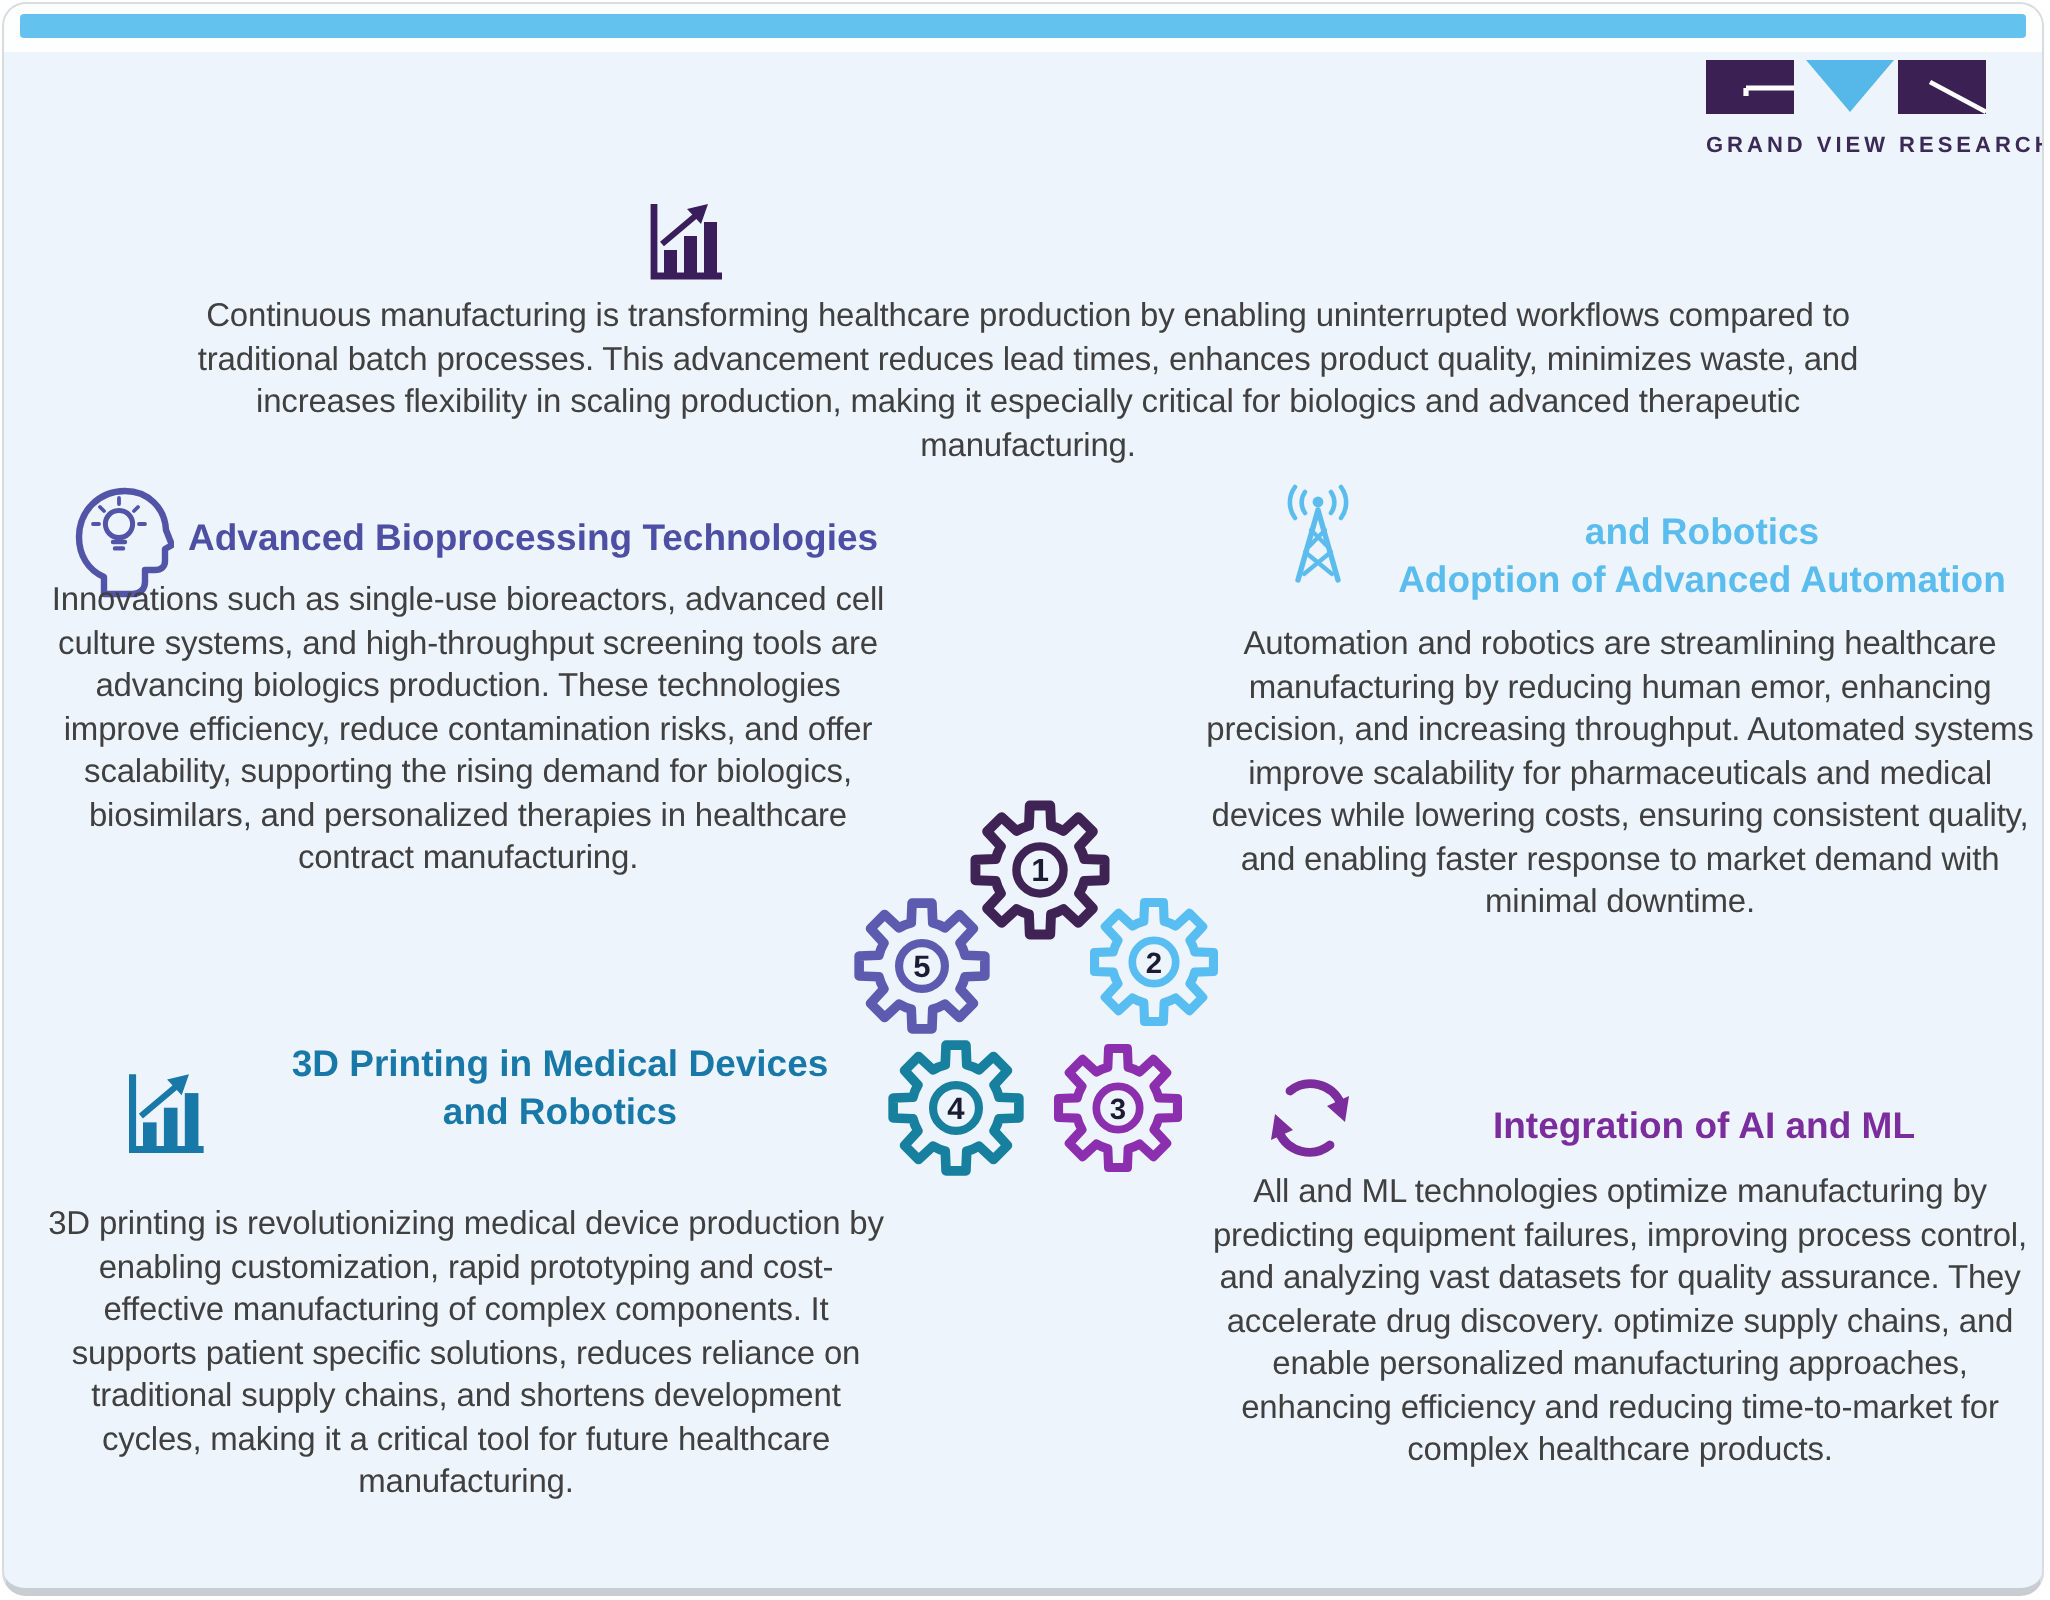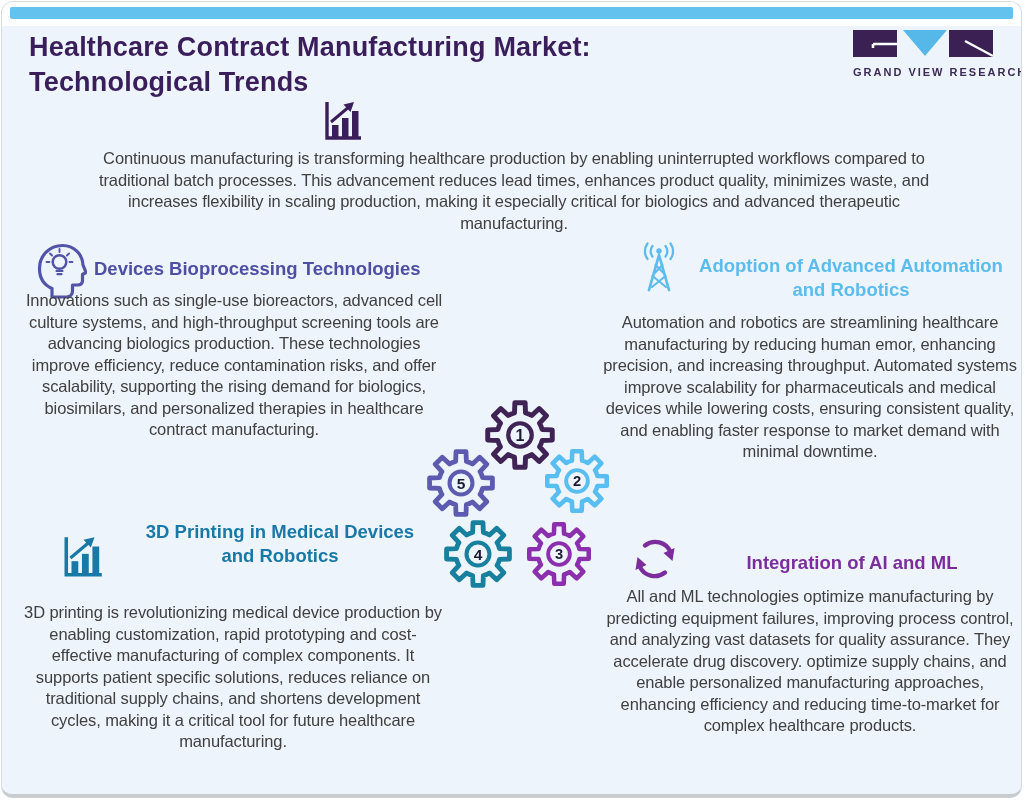--- a/index.html
+++ b/index.html
@@ -32,24 +32,20 @@
   .center{text-align:center;}
 </style>
 </head>
 <body>
 
 <div class="frame">
   <div class="top-white">
     <div class="top-bar"></div>
   </div>
 
-  <div class="page-title">
-    <div>Healthcare Contract Manufacturing Market:</div>
-    <div>Technological Trends</div>
-  </div>
 
   <div class="logo">
     <svg width="140" height="30" viewBox="0 0 140 30">
       <rect x="0" y="1" width="44" height="27" fill="#3b2153"></rect>
       <path d="M20,15 H44" stroke="#ffffff" stroke-width="2.6" fill="none"></path>
       <path d="M20,15 V19" stroke="#ffffff" stroke-width="2.6" fill="none"></path>
       <polygon points="50,1 94,1 72,27" fill="#56b8e8"></polygon>
       <rect x="100" y="1" width="44" height="27" fill="#3b2153" transform="translate(-4,0)"></rect>
       <path d="M112,12 L140,27" stroke="#ffffff" stroke-width="2.4" fill="none"></path>
     </svg>
@@ -65,35 +61,35 @@
     <polygon points="34,3 23.5,5.5 30.5,13" fill="currentColor"></polygon>
   </svg>
   <div class="body-text" style="left:82px;top:146px;width:860px;">Continuous manufacturing is transforming healthcare production by enabling uninterrupted workflows compared to traditional batch processes. This advancement reduces lead times, enhances product quality, minimizes waste, and increases flexibility in scaling production, making it especially critical for biologics and advanced therapeutic manufacturing.</div>
 
   <svg class="icon ic-indigo" style="left:33px;top:239px;" width="52" height="58" viewBox="0 0 52 58">
     <path d="M17,56 V47.5 C9,44 4.5,36.5 4.5,27.5 C4.5,14.5 14.5,4.5 27.5,4.5 C39,4.5 47.5,13 48,24 L51,31.5 L47.5,33.5 V39.5 C47.5,42.5 45.5,44 42.5,44 H37.5 V50 C37.5,53.5 35,56 31.5,56 Z" stroke="currentColor" stroke-width="3.2" fill="none" stroke-linejoin="round"></path>
     <circle cx="24.5" cy="21" r="6.8" stroke="currentColor" stroke-width="2.5" fill="none"></circle>
     <path d="M21.5,30 h6 M22.5,33.2 h4" stroke="currentColor" stroke-width="2.2" fill="none" stroke-linecap="round"></path>
     <path d="M24.5,11 V8 M17,14.5 L15,12.5 M32,14.5 L34,12.5 M14.5,21 H11.5 M34.5,21 H37.5" stroke="currentColor" stroke-width="1.9" fill="none" stroke-linecap="round"></path>
   </svg>
-  <div class="h-section c-indigo" style="left:92px;top:255px;">Devices Bioprocessing Technologies</div>
+  <div class="h-section c-indigo" style="left:92px;top:255px;">Advanced Bioprocessing Technologies</div>
   <div class="body-text" style="left:18px;top:288px;width:428px;">Innovations such as single-use bioreactors, advanced cell culture systems, and high-throughput screening tools are advancing biologics production. These technologies improve efficiency, reduce contamination risks, and offer scalability, supporting the rising demand for biologics, biosimilars, and personalized therapies in healthcare contract manufacturing.</div>
 
   <svg class="icon ic-sky" style="left:634px;top:240px;" width="46" height="52" viewBox="0 0 46 52">
     <circle cx="23" cy="9" r="2.7" fill="currentColor"></circle>
     <path d="M16.5,4 A9,9 0 0 0 16.5,14.5" stroke="currentColor" stroke-width="2.3" fill="none" stroke-linecap="round"></path>
     <path d="M11.5,1.5 A13,13 0 0 0 11.5,17" stroke="currentColor" stroke-width="2.3" fill="none" stroke-linecap="round"></path>
     <path d="M29.5,4 A9,9 0 0 1 29.5,14.5" stroke="currentColor" stroke-width="2.3" fill="none" stroke-linecap="round"></path>
     <path d="M34.5,1.5 A13,13 0 0 1 34.5,17" stroke="currentColor" stroke-width="2.3" fill="none" stroke-linecap="round"></path>
     <path d="M23,13 L13,48 M23,13 L33,48" stroke="currentColor" stroke-width="2.7" fill="none" stroke-linecap="round"></path>
     <path d="M19.5,23 L27.5,31 M26.5,23 L18.8,31 M16.5,34 L30,45 M29.5,34 L16,45" stroke="currentColor" stroke-width="2.1" fill="none" stroke-linecap="round"></path>
   </svg>
   <div class="h-section c-sky center" style="left:682px;top:252px;width:334px;">
+    <div>and Robotics</div>
     <div>Adoption of Advanced Automation</div>
-    <div>and Robotics</div>
   </div>
   <div class="body-text" style="left:596px;top:310px;width:424px;">Automation and robotics are streamlining healthcare manufacturing by reducing human emor, enhancing precision, and increasing throughput. Automated systems improve scalability for pharmaceuticals and medical devices while lowering costs, ensuring consistent quality, and enabling faster response to market demand with minimal downtime.</div>
 
   <svg class="gear" style="left:480px;top:395px;" width="76" height="76" viewBox="0 0 100 100">
     <defs>
       <path id="gearpath" d="M42.74,20.89 L43.27,7.53 L56.73,7.53 L57.26,20.89 A30,30 0 0 1 65.45,24.28 L75.27,15.21 L84.79,24.73 L75.72,34.55 A30,30 0 0 1 79.11,42.74 L92.47,43.27 L92.47,56.73 L79.11,57.26 A30,30 0 0 1 75.72,65.45 L84.79,75.27 L75.27,84.79 L65.45,75.72 A30,30 0 0 1 57.26,79.11 L56.73,92.47 L43.27,92.47 L42.74,79.11 A30,30 0 0 1 34.55,75.72 L24.73,84.79 L15.21,75.27 L24.28,65.45 A30,30 0 0 1 20.89,57.26 L7.53,56.73 L7.53,43.27 L20.89,42.74 A30,30 0 0 1 24.28,34.55 L15.21,24.73 L24.73,15.21 L34.55,24.28 A30,30 0 0 1 42.74,20.89 Z"></path>
     </defs>
     <g stroke-width="6.5" stroke-linejoin="round" fill="none" stroke="#3f2355">
       <use href="#gearpath" fill="#eef4fb"></use>
       <circle cx="50" cy="50" r="15.5" stroke-width="5.5"></circle>

